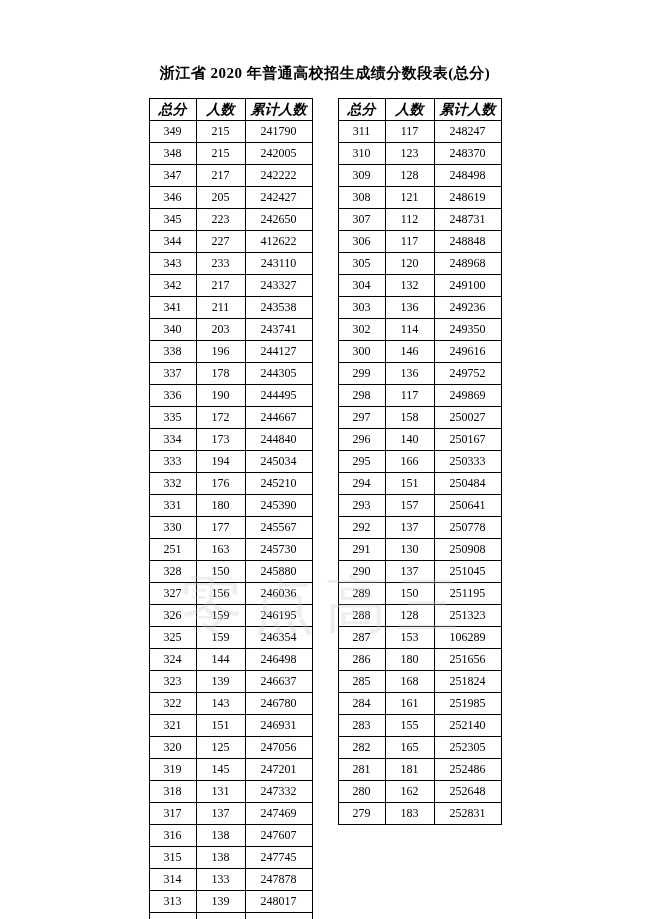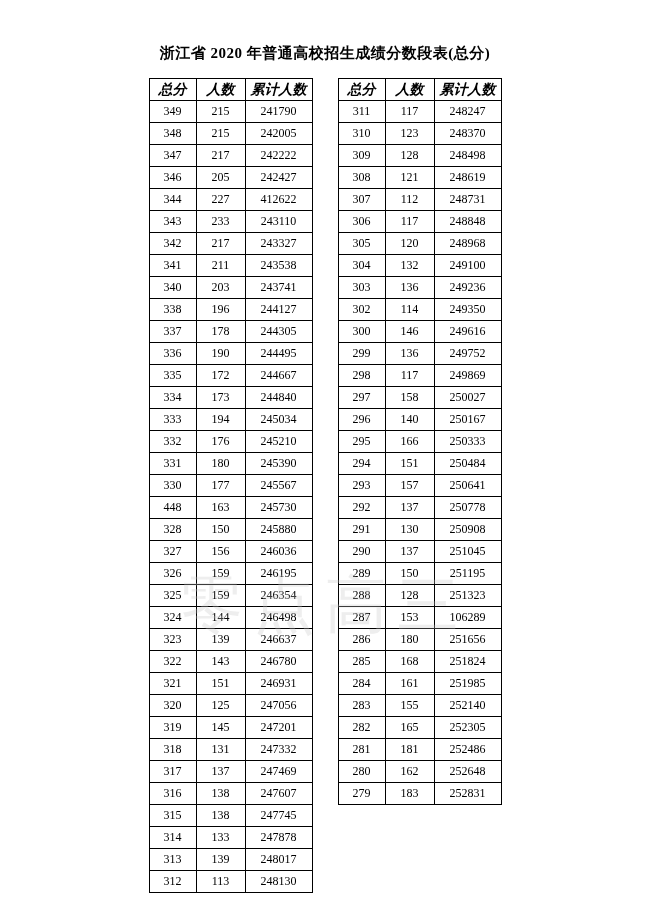--- a/index.html
+++ b/index.html
@@ -19,21 +19,21 @@
     position: relative;
     width: 650px;
     height: 919px;
     box-sizing: border-box;
   }
   .doc-title {
     text-align: center;
     font-size: 15px;
     font-weight: bold;
     font-family: "Liberation Serif", serif;
-    padding-top: 44px;
+    padding-top: 64px;
     letter-spacing: 0.5px;
   }
   .tables-wrap {
     display: flex;
     justify-content: center;
     align-items: flex-start;
     gap: 25px;
     margin-top: 15px;
   }
   table.score-table {
@@ -112,20 +112,25 @@
             <td class="col-score">347</td>
             <td class="col-count">217</td>
             <td class="col-cum">242222</td>
           </tr>
           <tr>
             <td class="col-score">346</td>
             <td class="col-count">205</td>
             <td class="col-cum">242427</td>
           </tr>
           <tr>
+            <td class="col-score">345</td>
+            <td class="col-count">223</td>
+            <td class="col-cum">242650</td>
+          </tr>
+          <tr>
             <td class="col-score">344</td>
             <td class="col-count">227</td>
             <td class="col-cum">412622</td>
           </tr>
           <tr>
             <td class="col-score">343</td>
             <td class="col-count">233</td>
             <td class="col-cum">243110</td>
           </tr>
           <tr>
@@ -182,21 +187,21 @@
             <td class="col-score">331</td>
             <td class="col-count">180</td>
             <td class="col-cum">245390</td>
           </tr>
           <tr>
             <td class="col-score">330</td>
             <td class="col-count">177</td>
             <td class="col-cum">245567</td>
           </tr>
           <tr>
-            <td class="col-score">448</td>
+            <td class="col-score">251</td>
             <td class="col-count">163</td>
             <td class="col-cum">245730</td>
           </tr>
           <tr>
             <td class="col-score">328</td>
             <td class="col-count">150</td>
             <td class="col-cum">245880</td>
           </tr>
           <tr>
             <td class="col-score">327</td>

